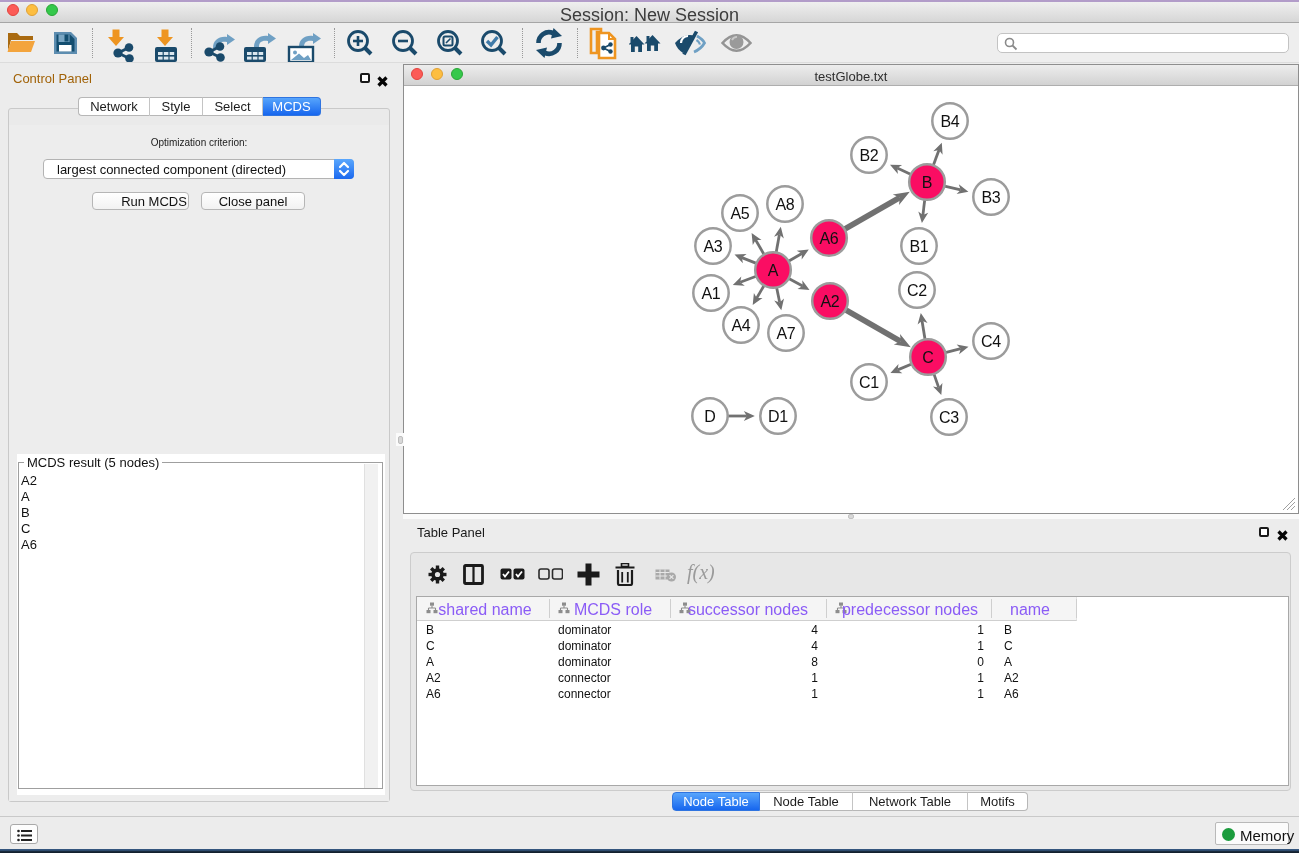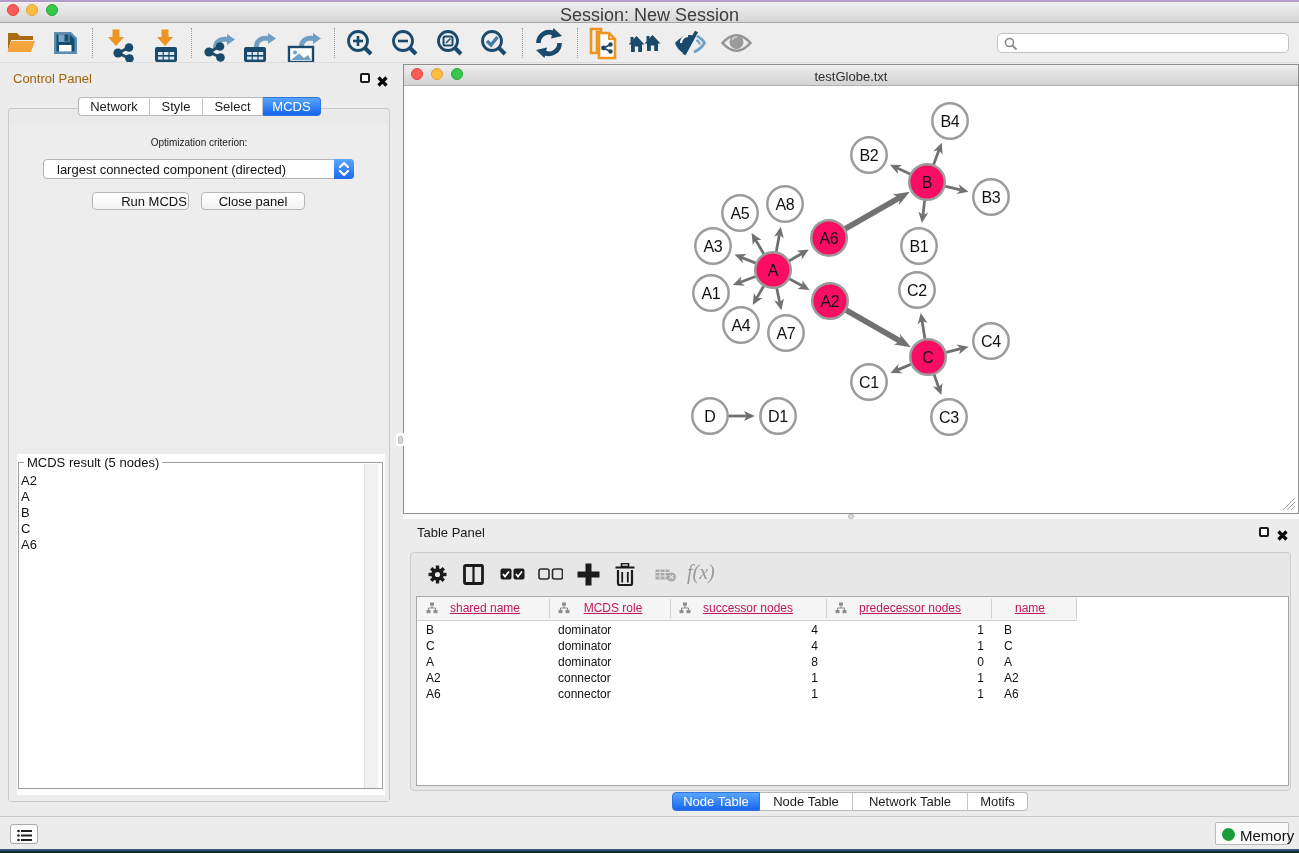--- a/index.html
+++ b/index.html
@@ -57,21 +57,21 @@
 #splith2w { left:403px; top:514px; width:896px; height:5px; background:#fafafa; }
 #splith2 { left:847.5px; top:514px; width:6.5px; height:4.5px; background:#d8d8d8; border:1px solid #c2c2c2; border-radius:2px; }
 
 #tp-title { left:417px; top:525px; font-size:13px; color:#1a1a1a; }
 #tp-float { left:1259px; top:527px; width:10px; height:10px; border:2px solid #1a1a1a; border-radius:2px; background:#fff; }
 #tp-close { left:1277px; top:527px; }
 #tp-box { left:410px; top:552px; width:881px; height:239px; background:#e7e7e7; border:1px solid #cccccc; border-radius:4px; }
 #tbl { left:416px; top:596px; width:873px; height:190px; background:#fff; border:1px solid #a8a8a8; }
 #tblhead { position:absolute; left:0; top:0; width:660px; height:24px; background:#f5f5f5; border-bottom:1px solid #cfcfcf; border-right:1px solid #e3e3e3; }
 .hsep { position:absolute; top:2px; height:19px; width:0; border-left:1px solid #cfcfcf; }
-.hlabel { position:absolute; top:4px; font-size:12px; color:#be185d;text-decoration:underline; }
+.hlabel { position:absolute; top:4px; font-size:16px; color:#8b5cf6; }
 .cell { position:absolute; font-size:12px; color:#111; }
 #tp-tabs { left:672px; top:792px; width:356px; height:19px; }
 
 #statusline { left:0; top:816px; width:1299px; height:1px; background:#c9c9c9; }
 #statusbar { left:0; top:817px; width:1299px; height:29px; background:#ececec; }
 #listbtn { left:10px; top:824px; width:28px; height:20px; background:#fdfdfd; border:1px solid #a9a9a9; border-radius:3px; }
 #membtn { left:1215px; top:822px; width:74px; height:23px; background:#fbfbfb; border:1px solid #b9b9b9; border-radius:2px; }
 #membtn .mtxt { position:absolute; left:24px; top:4px; font-size:15px; color:#111; }
 #memdot { position:absolute; left:6px; top:5px; width:13px; height:13px; border-radius:50%; background:#1b9c3d; }
 #bottomdark { left:0; top:849px; width:1299px; height:4px; background:linear-gradient(#35567e 0 30%, #13202e 70% 100%); }

